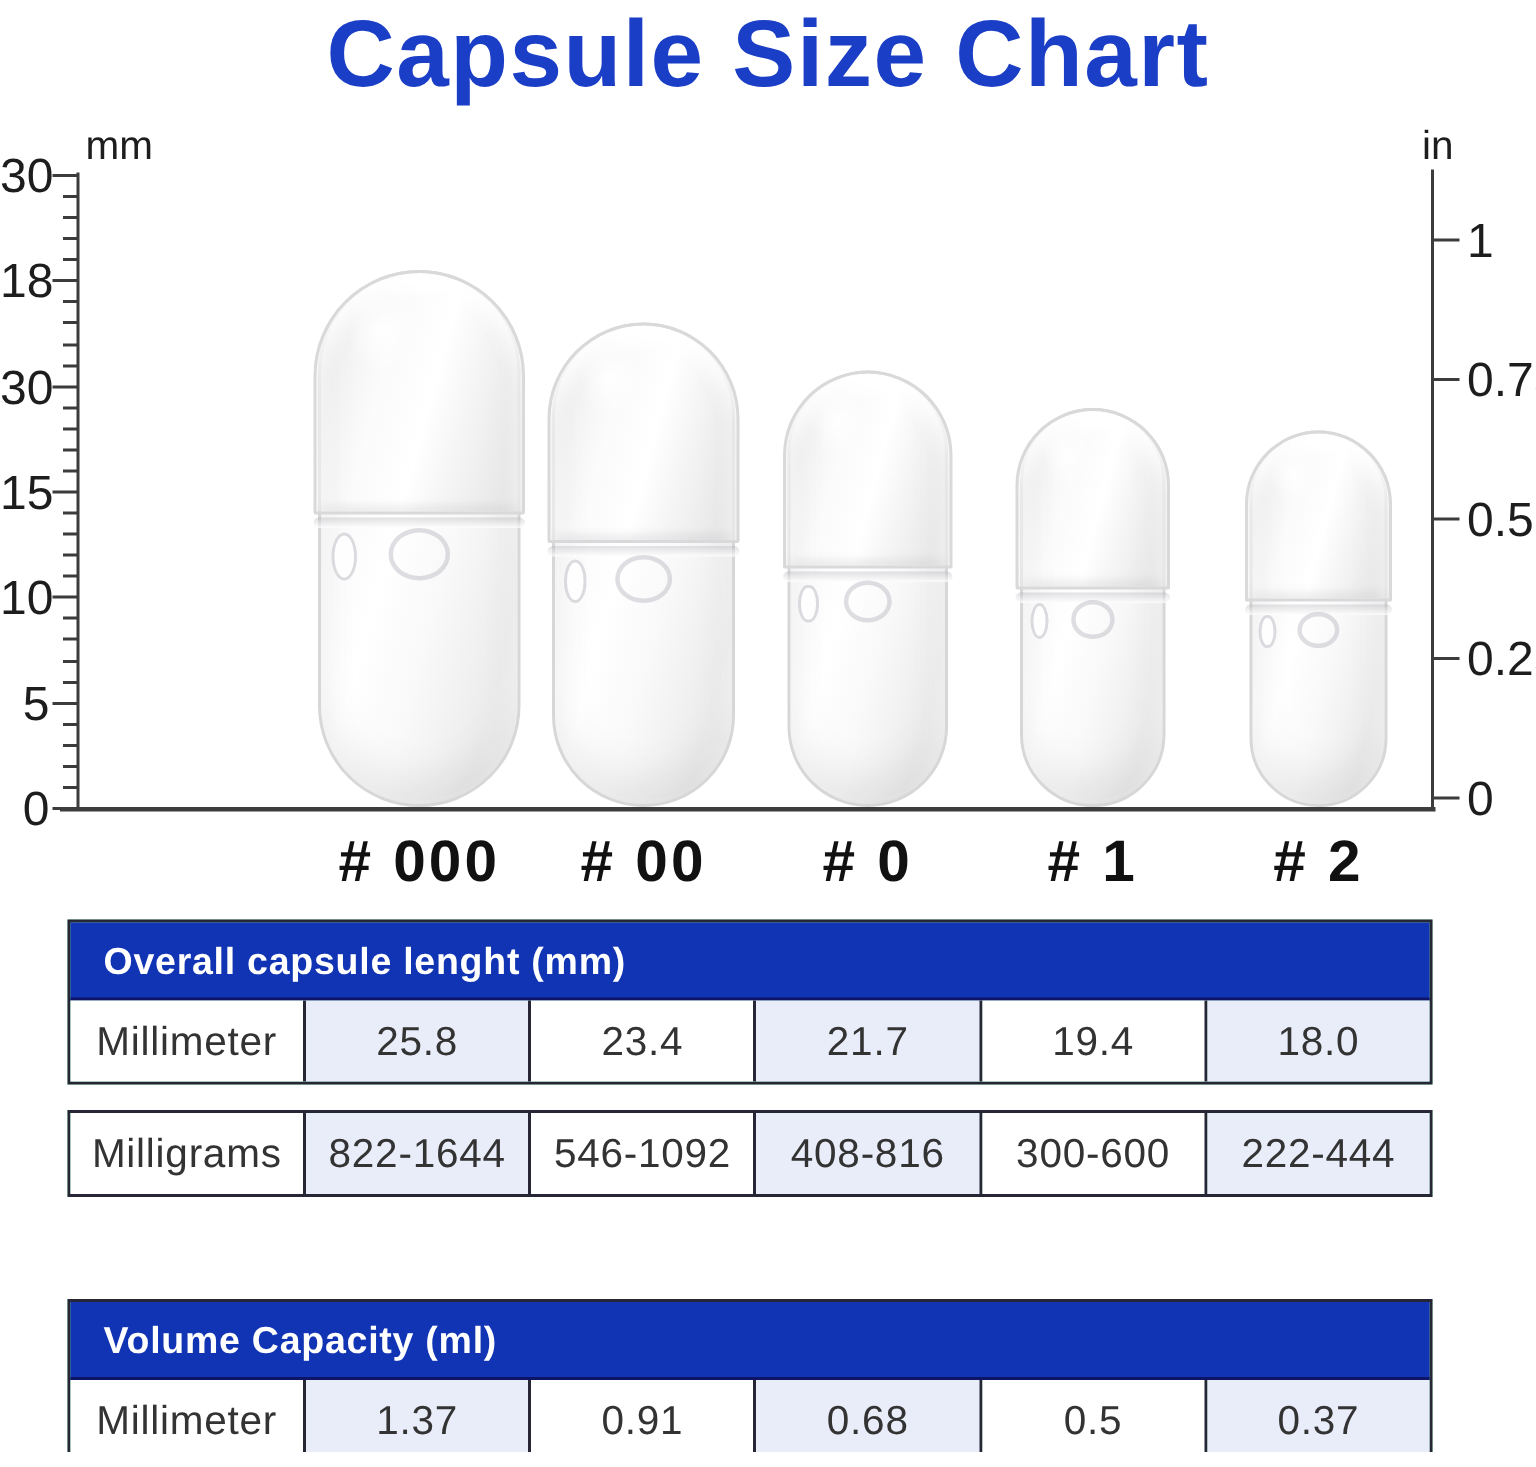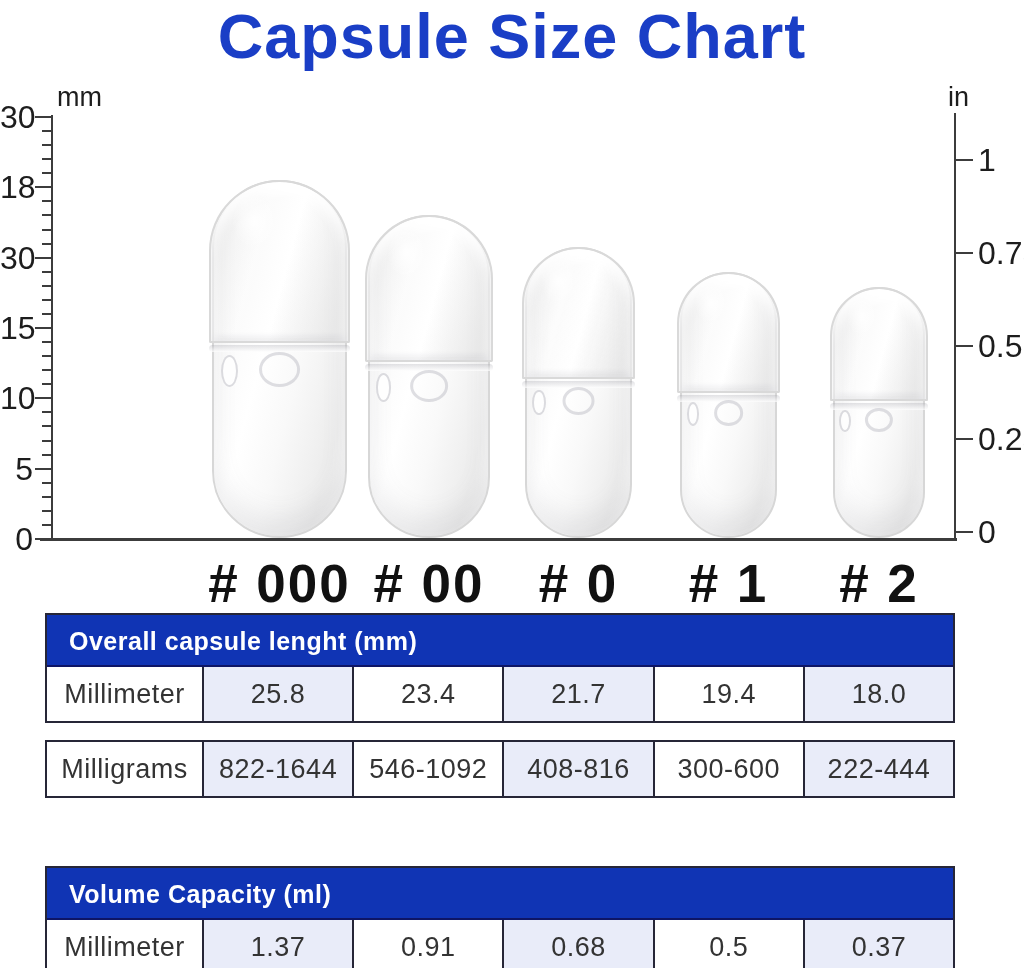--- a/index.html
+++ b/index.html
@@ -50,21 +50,21 @@
     border-radius:999px 999px 22px 22px;border:2px solid #d9d9d9;
     background:linear-gradient(105deg, rgba(230,230,230,.6), rgba(255,255,255,.15) 35%, rgba(255,255,255,0) 55%, rgba(225,225,225,.55) 90%);
     box-shadow: inset 0 10px 14px rgba(255,255,255,.95), inset 0 -4px 6px rgba(160,160,170,.18);}
   .capsule .seam{position:absolute;top:46%;left:-5px;right:-5px;height:7px;border-radius:5px;
     background:linear-gradient(to bottom, rgba(150,150,160,.28), rgba(255,255,255,.75));}
   .capsule .dimple{position:absolute;top:48%;left:50%;transform:translateX(-50%);width:32%;height:10%;
     border:3px solid rgba(175,175,185,.4);border-radius:50%;}
   .capsule .side-dimple{position:absolute;top:49%;left:5%;width:13%;height:9%;
     border:2px solid rgba(175,175,185,.45);border-radius:50%;background:rgba(255,255,255,.8);}
   .capsule-label{position:absolute;top:553px;width:200px;text-align:center;
-    font-size:53px;font-weight:700;letter-spacing:2px;color:#111;}
+    font-size:39px;font-weight:700;letter-spacing:2px;color:#111;}
 
   
   .size-table{position:absolute;left:45px;width:910px;border:2px solid var(--tborder);background:#86efac;}
   .t-header{height:52px;line-height:52px;background:var(--header-blue);color:#fff;
     font-size:25px;font-weight:700;padding-left:22px;letter-spacing:.5px;
     border-bottom:2px solid #0e1566;}
   .t-row{display:flex;height:54px;}
   .t-cell{display:flex;align-items:center;justify-content:center;
     font-size:27px;letter-spacing:.5px;color:#333;background:#fff;}
   .t-cell.label{width:157px;flex:none;border-right:2px solid var(--tborder);}

